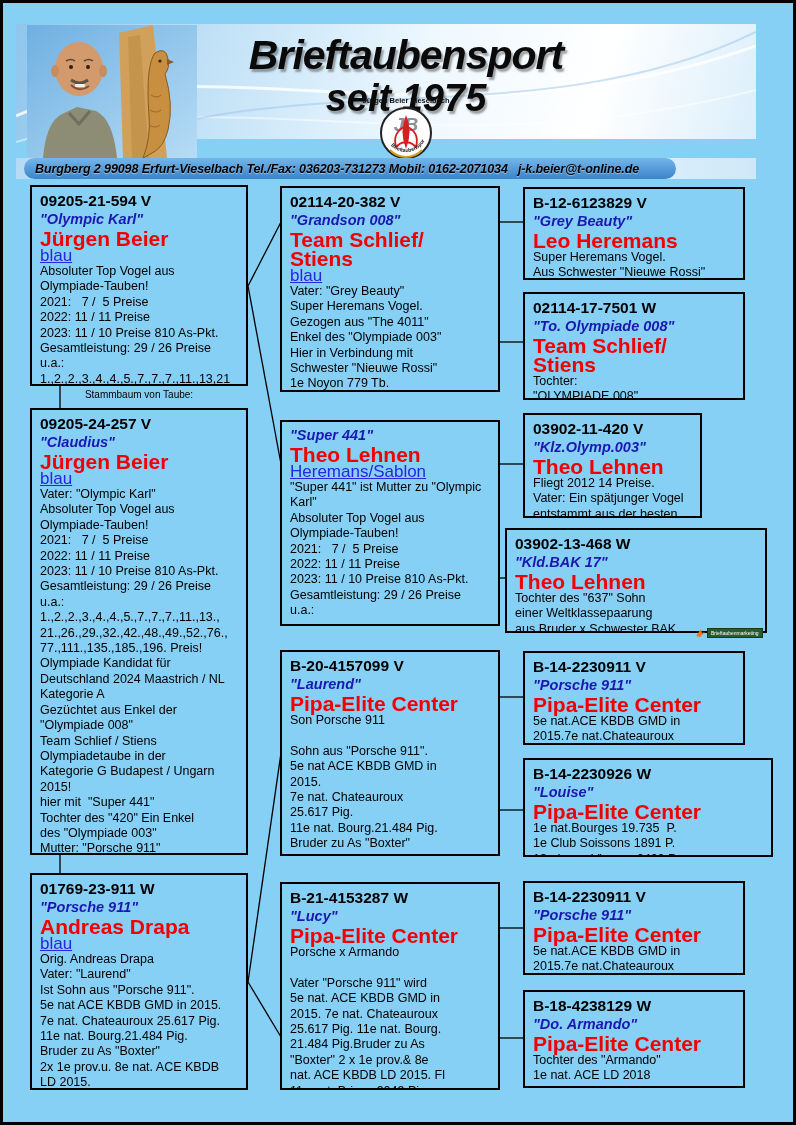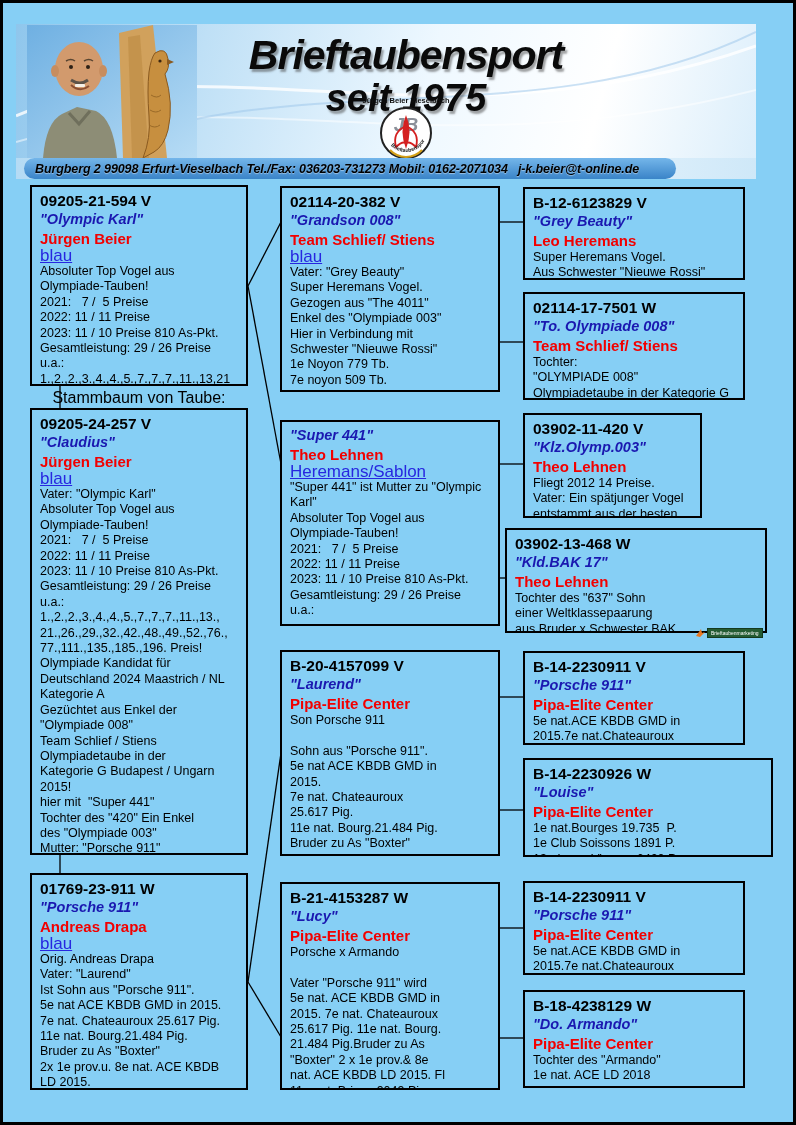--- a/index.html
+++ b/index.html
@@ -1,20 +1,20 @@
 <!DOCTYPE html>
 <html><head>
 <meta charset="utf-8">
 <style>
   html,body{margin:0;padding:0;background:#9bb6c6;font-family:"Liberation Sans",sans-serif;}
   .page{position:relative;width:796px;height:1125px;background:#86CFF5;overflow:hidden;}
   .frame{position:absolute;inset:0;border:3px solid #000;pointer-events:none;z-index:9;}
 
   
-  .banner{position:absolute;left:16px;top:24px;width:740px;height:134px;
+  .banner{position:absolute;left:16px;top:24px;width:740px;height:115px;
           background:linear-gradient(105deg,#8fc6ec 0%,#bfe0f6 25%,#eef8ff 55%,#ffffff 78%,#dbeefb 100%);z-index:2;}
   .swoosh{position:absolute;left:0;top:0;}
   .portrait{position:absolute;left:11px;top:1px;}
   .title{position:absolute;left:190px;top:8px;width:400px;text-align:center;color:#0a0a0a;
          font-weight:bold;font-style:italic;text-shadow:2px 3px 2px rgba(70,70,70,.5);}
   .title .t1{font-size:41px;line-height:46px;letter-spacing:-1px;}
   .title .t2{font-size:38px;line-height:40px;}
   .logo-caption{position:absolute;left:290px;top:72px;width:200px;text-align:center;
                 font-size:7.5px;font-weight:bold;color:#111;}
   .emblem{position:absolute;left:362px;top:80px;}
@@ -26,26 +26,26 @@
              padding:0 11px;box-sizing:border-box;}
   .addr-text{font-size:12.5px;font-weight:bold;font-style:italic;color:#000;white-space:nowrap;
              letter-spacing:-0.1px;text-shadow:0 1px 1px rgba(255,255,255,.45);}
   .addr-text a{color:#000;text-decoration:none;font-style:italic;}
 
   
   .pbox{position:absolute;background:#86CFF5;border:2px solid #000;box-sizing:border-box;
         padding:4px 8px;overflow:hidden;z-index:3;}
   .ring{font-size:15.5px;font-weight:bold;line-height:19px;color:#000;}
   .pname{font-size:14.5px;font-weight:bold;font-style:italic;line-height:19px;color:#1a18b0;}
-  .breeder{font-size:15px;font-weight:bold;line-height:19px;color:#f20000;}
+  .breeder{font-size:21px;font-weight:bold;line-height:19px;color:#f20000;}
   .sub{font-size:17px;line-height:16px;color:#2727e0;text-decoration:underline;}
   .pbody{font-size:12.5px;line-height:15.4px;color:#000;white-space:pre-wrap;}
 
   .treelabel{position:absolute;left:30px;top:389px;width:218px;text-align:center;
-             font-size:16px;color:#000;z-index:3;}
+             font-size:10px;color:#000;z-index:3;}
   .connectors{position:absolute;left:0;top:0;z-index:1;}
 
   .badge{position:absolute;left:694px;top:627px;display:flex;align-items:center;gap:1px;z-index:4;}
   .badge .bar{background:#245c33;border:1px solid #143a1f;color:#fff;font-size:5px;
               line-height:6px;padding:1px 3px;white-space:nowrap;}
 </style>
 </head>
 <body>
 
 <div class="page">

